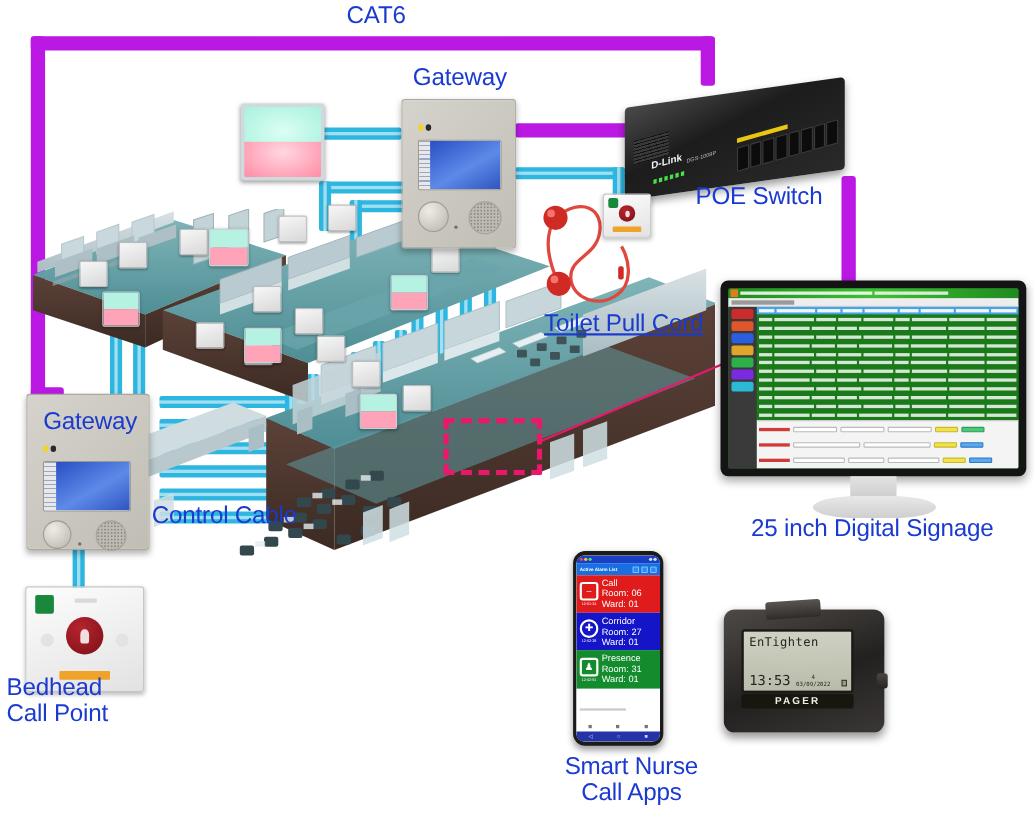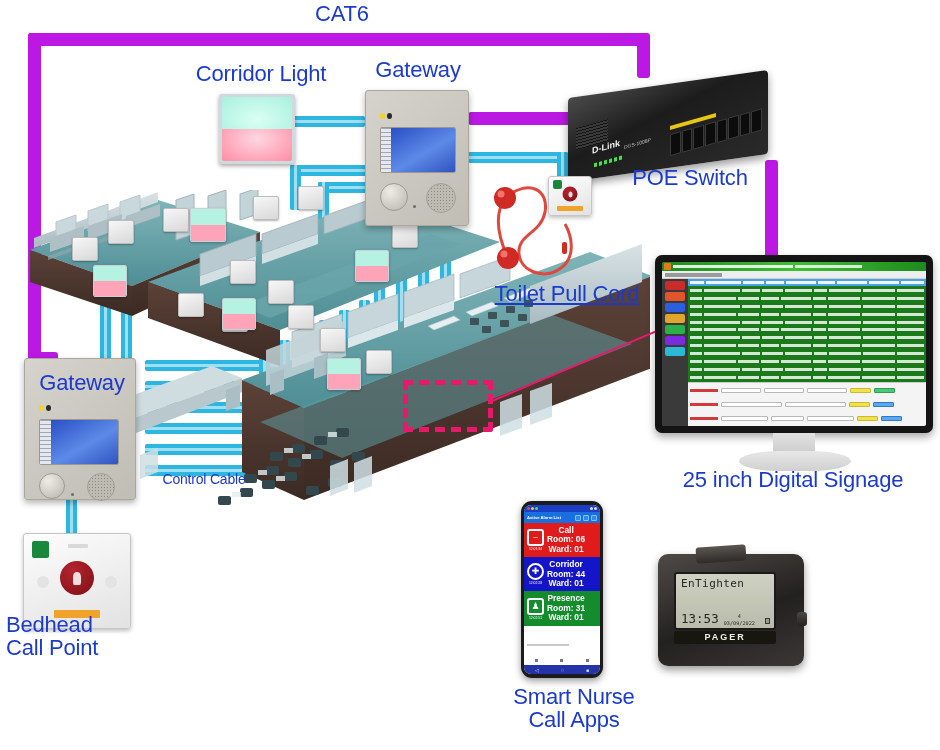--- a/index.html
+++ b/index.html
@@ -145,21 +145,21 @@
   .phone .abar .acts{ display:flex; gap:2px; }
   .phone .abar .acts i{ width:6px; height:6px; background:#2b8bf5; border-radius:1px;
      border:1px solid #7fc0ff; display:block; }
   .phone .alarm{ display:flex; align-items:center; gap:3px; padding:3px 2px 3px 3px;
      color:#fff; }
   .phone .alarm .ic{ width:17px; height:17px; border:2px solid #fff; border-radius:3px;
      display:flex; align-items:center; justify-content:center; flex:0 0 auto;
      font-size:9px; line-height:1; }
   .phone .alarm .ts{ font-size:3.4px; position:absolute; }
   .phone .alarm .txt{ display:flex; flex-direction:column; gap:0px; }
-  .phone .alarm .t{ font-size:8.4px; font-weight:bold; line-height:1.12;text-align:center; }
+  .phone .alarm .t{ font-size:8.4px; font-weight:normal; line-height:1.12; }
   .phone .blank{ flex:1; background:#fff; padding:4px 3px; }
   .phone .blank .meta{ height:2px; width:60%; background:#c9c9c9; margin-top:14px; }
   .phone .dots{ height:9px; background:#fff; display:flex; align-items:center;
      justify-content:space-around; }
   .phone .dots i{ width:3px; height:3px; background:#777; display:block; }
   .phone .nav{ height:9px; background:#2533a8; display:flex; align-items:center;
      justify-content:space-around; color:#cfd8ff; font-size:5px; }
 
   
   .pager{ position:absolute; }
@@ -438,21 +438,20 @@
 
   <div class="dashbox" style="left:403px; top:380px; width:90px; height:52px;"></div>
   <div class="leadline" style="left:492px; top:400px; width:180px; transform:rotate(-23deg);"></div>
 
   <div class="corlight" style="left:219px; top:94px; width:76px; height:70px;">
     <div class="inner">
         <div class="g"></div>
         <div class="r"></div>
       </div>
   </div>
-  <div class="lbl" style="left:176px; top:62px; width:170px; font-size:22px;">Corridor Light</div>
 
   <div class="gw" style="left:365px; top:90px; width:104px; height:136px;">
     <div class="leds" style="left:14px; top:22px;">
       <span class="led y" style="width:6px;height:6px;"></span>
       <span class="led k" style="width:6px;height:6px;"></span>
     </div>
     <div class="scr" style="left:14px; top:36px; width:76px; height:46px;">
       <div class="side"></div>
         <div class="blue"></div>
     </div>
@@ -521,21 +520,21 @@
     <div class="scr" style="left:14px; top:60px; width:80px; height:46px;">
       <div class="side"></div>
         <div class="blue"></div>
     </div>
     <div class="knob" style="left:14px; top:114px; width:26px; height:26px;"></div>
     <div class="dot" style="left:46px; top:134px;"></div>
     <div class="spk" style="left:62px; top:114px; width:28px; height:28px;"></div>
   </div>
   <div class="lbl" style="left:22px; top:371px; width:120px; font-size:22px; z-index:5;">Gateway</div>
 
-  <div class="lbl" style="left:124px; top:472px; width:160px; font-size:14px;">Control Cable</div>
+  <div class="lbl" style="left:124px; top:456px; width:160px; font-size:22px;">Control Cable</div>
 
   <div class="cpoint" style="left:23px; top:533px; width:108px; height:96px;">
     <div class="reset" style="left:8px; top:7px; width:17px; height:17px;"></div>
     <div class="slot" style="left:44px; top:10px; width:20px; height:4px;"></div>
     <div class="callbtn" style="left:50%; top:47%; transform:translate(-50%,-50%); width:34px; height:34px;">
       <span class="fig" style="width:8px;height:13px;border-radius:40% 40% 20% 20%;"></span>
     </div>
     <div class="hole" style="left:13px; top:42px; width:12px; height:12px;"></div>
     <div class="hole" style="right:13px; top:42px; width:12px; height:12px;"></div>
     <div class="plate" style="left:30px; bottom:10px; width:46px; height:8px;"></div>
@@ -780,21 +779,21 @@
         </span>
       </div>
 
       <div class="alarm" style="background:#1414c8; position:relative;">
         <span style="display:flex;flex-direction:column;align-items:center;">
           <span class="ic" style="border-radius:50%;">✚</span>
           <span class="ts" style="position:static;margin-top:1px;">12:02:28</span>
         </span>
         <span class="txt">
           <span class="t">Corridor</span>
-          <span class="t">Room: 44</span>
+          <span class="t">Room: 27</span>
           <span class="t">Ward: 01</span>
         </span>
       </div>
 
       <div class="alarm" style="background:#148c2e; position:relative;">
         <span style="display:flex;flex-direction:column;align-items:center;">
           <span class="ic">♟</span>
           <span class="ts" style="position:static;margin-top:1px;">12:02:51</span>
         </span>
         <span class="txt">

